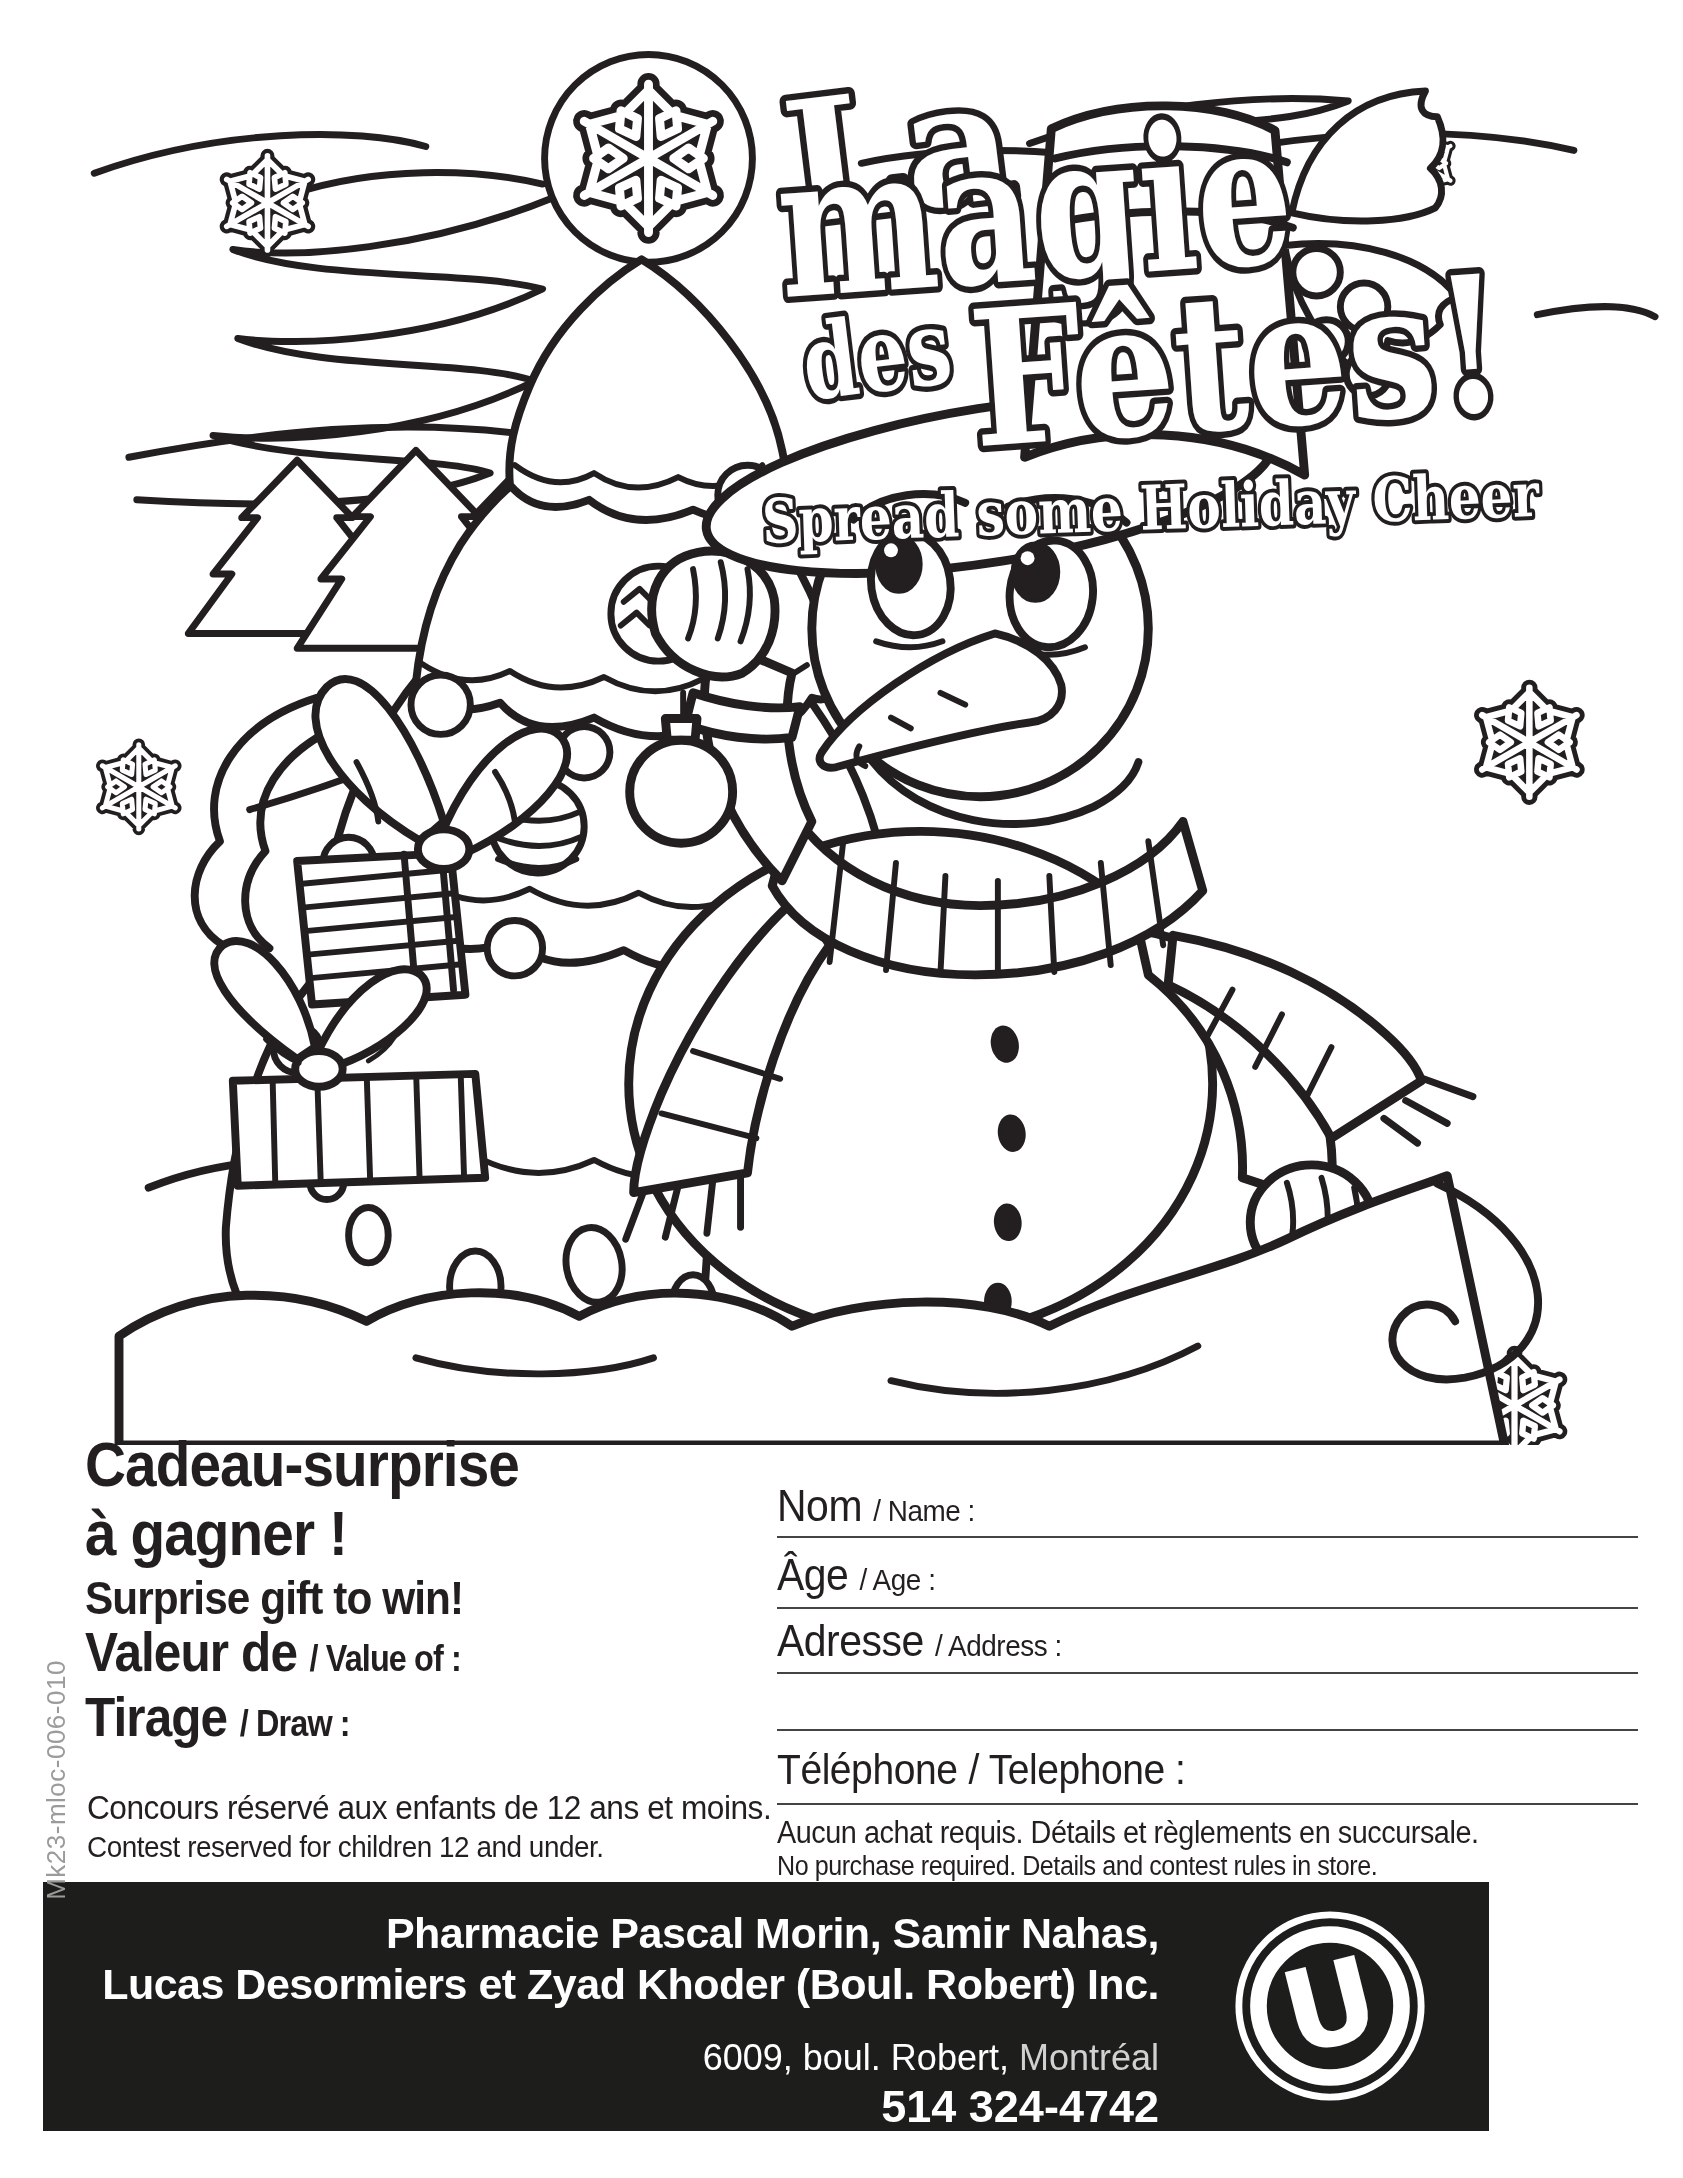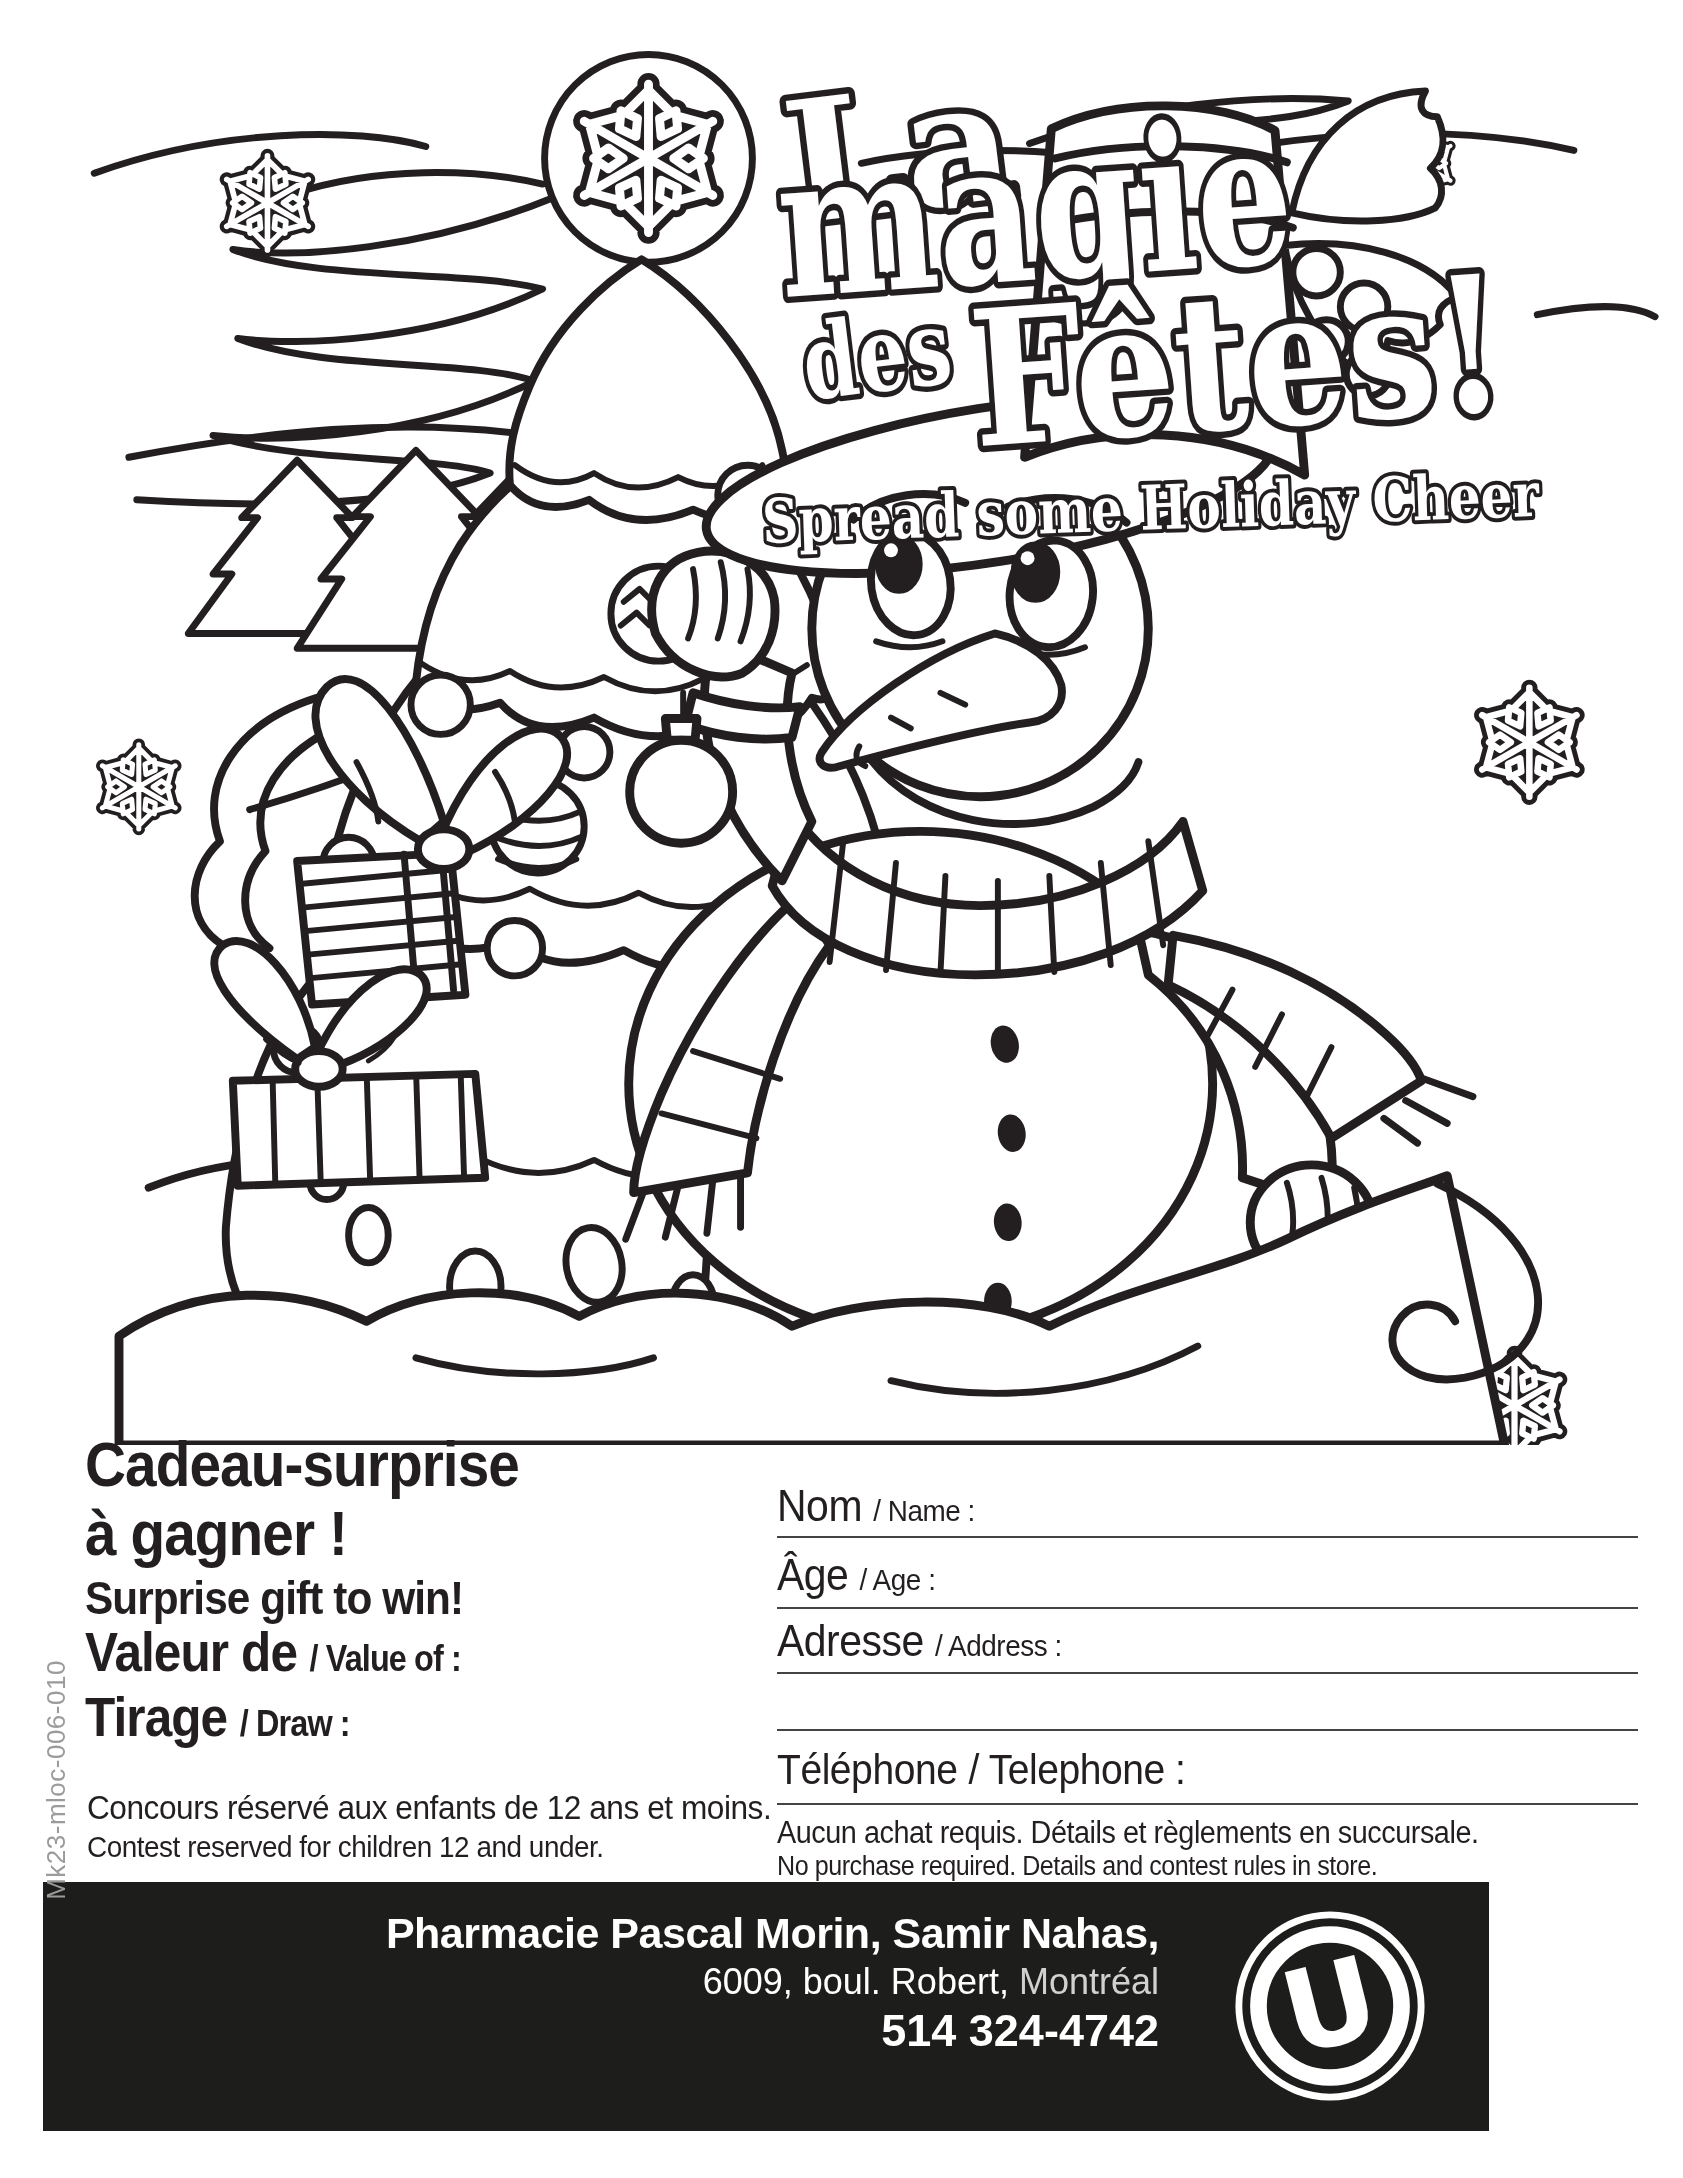--- a/index.html
+++ b/index.html
@@ -24,21 +24,21 @@
   .f-fr{font-size:44px;}
   .f-en{font-size:30px;}
   .f-label.big-en .f-fr,.f-label.big-en .f-en{font-size:42px;}
   .uline{left:777px;width:861px;height:2px;background:#454443;}
   .fineprint-fr{left:777px;top:1815px;font-size:31px;}
   .fineprint-en{left:777px;top:1851px;font-size:27px;}
 
   .footer{left:43px;top:1882px;width:1446px;height:249px;background:#1d1d1b;}
   .footer-text{position:absolute;right:330px;top:26px;text-align:right;color:#fff;white-space:nowrap;}
   .ft-1,.ft-2{font-size:43px;font-weight:bold;line-height:51px;letter-spacing:-0.5px;}
-  .ft-3{font-size:36px;line-height:45px;font-weight:400;}
+  .ft-3{font-size:36px;line-height:45px;font-weight:400;margin-top:25px;}
   .ft-3 .city{opacity:.8;}
   .ft-4{font-size:45px;font-weight:bold;line-height:54px;}
   .logo{position:absolute;right:61px;top:26px;}
 
   .code-vert{left:56px;top:1780px;transform:translate(-50%,-50%) rotate(-90deg);
              white-space:nowrap;font-size:26px;color:#9c9b9b;letter-spacing:0.5px;}
 </style>
 </head>
 <body>
 
@@ -306,20 +306,21 @@
     <span class="f-en">/ Telephone :</span>
   </div>
   <div class="abs uline" style="top:1803px;"></div>
 
   <div class="abs fineprint-fr cond2">Aucun achat requis. Détails et règlements en succursale.</div>
   <div class="abs fineprint-en cond2">No purchase required. Details and contest rules in store.</div>
 
   <div class="abs footer">
     <div class="footer-text">
       <div class="ft-1">Pharmacie Pascal Morin, Samir Nahas,</div>
+      <div class="ft-2">Lucas Desormiers et Zyad Khoder (Boul. Robert) Inc.</div>
       <div class="ft-3">
         <span>6009, boul. Robert,</span>
         <span class="city">Montréal</span>
       </div>
       <div class="ft-4">514 324-4742</div>
     </div>
     <svg class="logo" width="196" height="196" viewBox="0 0 200 200">
       <circle cx="100" cy="100" r="93" fill="none" stroke="#fff" stroke-width="7"></circle>
       <circle cx="100" cy="100" r="73" fill="none" stroke="#fff" stroke-width="17"></circle>
       <text x="100" y="140" font-family="DejaVu Sans, sans-serif" font-weight="bold" font-size="116" fill="#fff" text-anchor="middle" transform="rotate(-14 100 100)">U</text>

